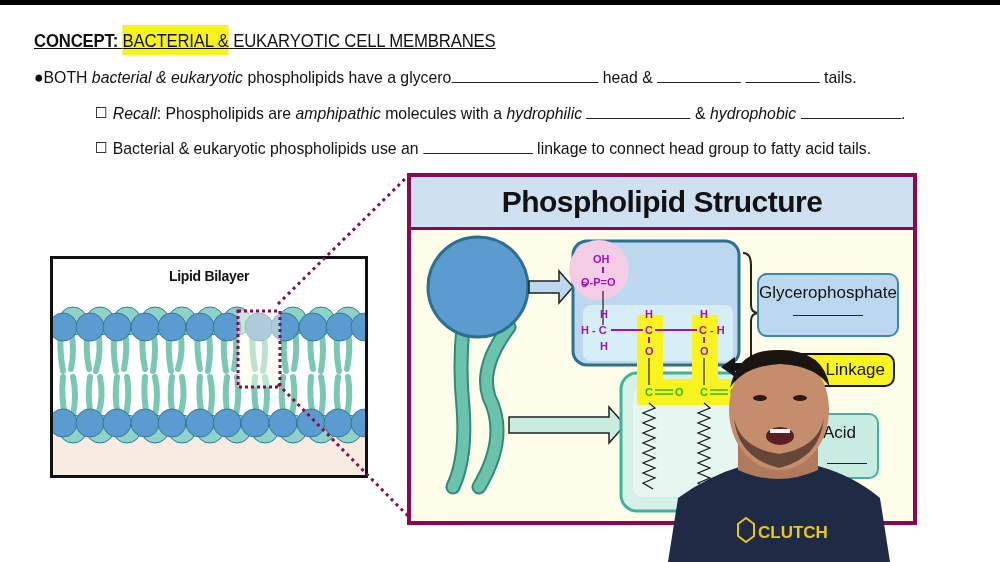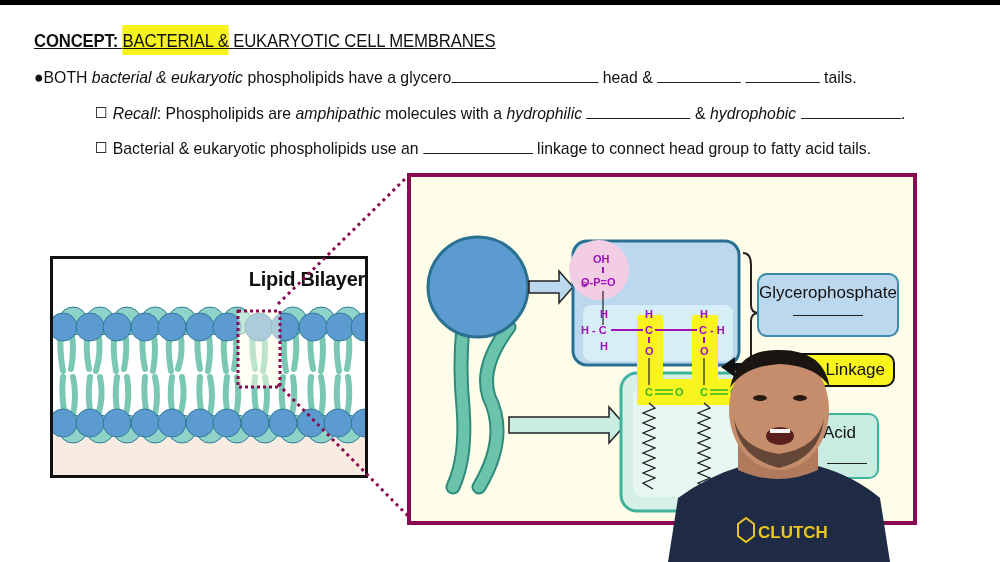--- a/index.html
+++ b/index.html
@@ -24,22 +24,22 @@
   .line i { font-style: italic; }
   .blank { display: inline-block; border-bottom: 1px solid #222; height: 14px; vertical-align: baseline; }
   .box-glyph { display: inline-block; width: 9px; height: 9px; border: 1px solid #333; margin-right: 7px; vertical-align: 1px; }
 
   
   .bilayer {
     position: absolute; left: 50px; top: 256px; width: 312px; height: 216px;
     border: 3px solid #111; background: #fff; overflow: hidden;
   }
   .bilayer-title {
-    position: absolute; left: 0; top: 9px; width: 100%; text-align: right;
-    font-weight: bold; font-size: 20px; letter-spacing: -0.3px;
+    position: absolute; left: 0; top: 9px; width: 100%; text-align: center;
+    font-weight: bold; font-size: 14px; letter-spacing: -0.3px;
   }
   .bilayer-floor { position: absolute; left: 0; bottom: 0; width: 100%; height: 54px; background: #f7ebe2; }
 
   
   .structure {
     position: absolute; left: 407px; top: 173px; width: 502px; height: 344px;
     border: 4px solid #8a0a52; background: #fdfdea; overflow: hidden;
   }
   .structure-header {
     position: absolute; left: 0; top: 0; width: 100%; height: 50px;
@@ -209,20 +209,23 @@
     <rect x="185" y="52" width="42" height="76" fill="#fdfde8" fill-opacity="0.5" stroke="#8a0a52" stroke-width="3" stroke-dasharray="3 3"></rect>
   </svg>
 </div>
 
 <svg class="dotted" width="1000" height="562">
   <line x1="278" y1="304" x2="408" y2="176" stroke="#8a0a52" stroke-width="3" stroke-dasharray="3 4"></line>
   <line x1="278" y1="384" x2="408" y2="516" stroke="#8a0a52" stroke-width="3" stroke-dasharray="3 4"></line>
 </svg>
 
 <div class="structure">
+  <div class="structure-header">
+    <div class="structure-title">Phospholipid Structure</div>
+  </div>
 
   <svg width="502" height="344" style="position:absolute;left:0;top:0">
 
     <path d="M52 150 q-4 40 0 80 q4 50 -10 80" stroke="#2f8a7a" stroke-width="15" fill="none" stroke-linecap="round"></path>
     <path d="M52 150 q-4 40 0 80 q4 50 -10 80" stroke="#6cc3ab" stroke-width="11" fill="none" stroke-linecap="round"></path>
     <path d="M98 150 q-30 40 -20 70 q20 40 -10 90" stroke="#2f8a7a" stroke-width="15" fill="none" stroke-linecap="round"></path>
     <path d="M98 150 q-30 40 -20 70 q20 40 -10 90" stroke="#6cc3ab" stroke-width="11" fill="none" stroke-linecap="round"></path>
 
     <circle cx="67" cy="110" r="50" fill="#5b9bcf" stroke="#2a7090" stroke-width="3"></circle>
 

